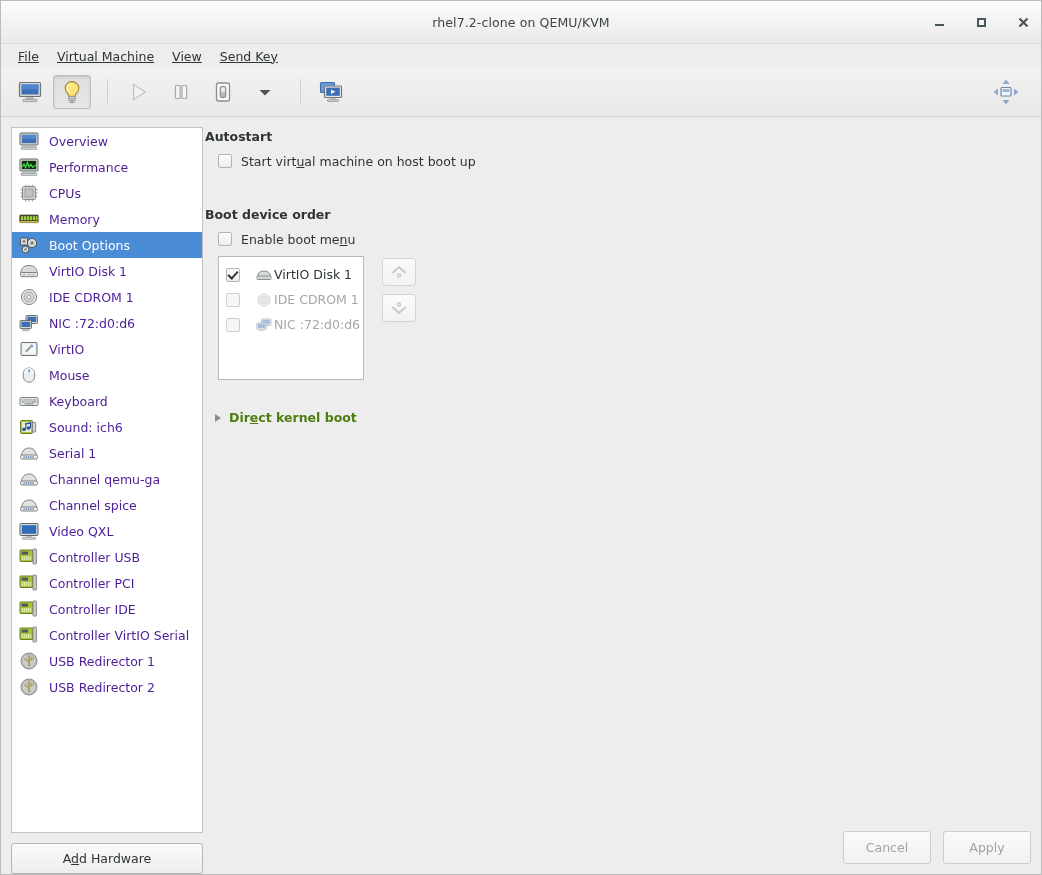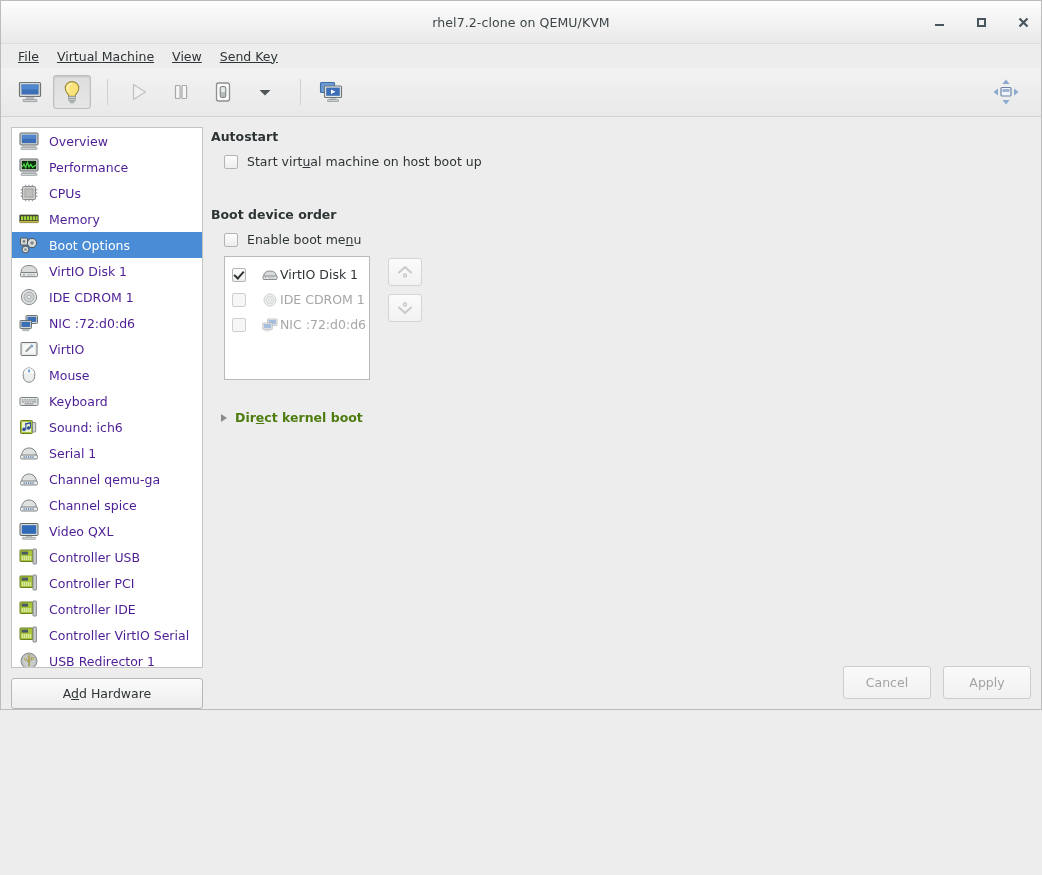--- a/index.html
+++ b/index.html
@@ -11,21 +11,21 @@
     height: 875px;
     overflow: hidden;
     font-family: "DejaVu Sans", "Liberation Sans", sans-serif;
     font-size: 12.5px;
     color: #2e3436;
     background: #ededed;
     -webkit-font-smoothing: antialiased;
   }
   .window {
     width: 1042px;
-    height: 710px;
+    height: 875px;
     display: flex;
     flex-direction: column;
     background: #ededed;
     border: 1px solid #bcbcbc;
     box-sizing: border-box;
     position: relative;
   }
 
   
   .titlebar {
@@ -212,38 +212,38 @@
     background: linear-gradient(to bottom, #fafafa 0%, #f1f1f1 100%);
     border-color: #cdcdcd;
   }
   .add-hw-btn { width: 100%; box-sizing: border-box; }
 
   
   .right-col {
     flex: 1 1 auto;
     display: flex;
     flex-direction: column;
-    padding-left: 8px;
+    padding-left: 2px;
     min-width: 0;
   }
   .pane-content {
     flex: 1 1 auto;
     padding: 2px 0 0 0;
     min-height: 0;
   }
   .section-title {
     font-weight: bold;
     font-size: 12.5px;
     color: #2e3436;
     margin: 0 0 10px 0;
   }
   .section-gap { height: 34px; }
   .check-row {
     display: flex;
-    align-items: center;
+    align-items: flex-start;
     margin-left: 13px;
     margin-bottom: 4px;
     cursor: default;
   }
   .checkbox {
     width: 14px;
     height: 14px;
     flex: 0 0 14px;
     border: 1px solid #b4b4b4;
     border-radius: 2px;

